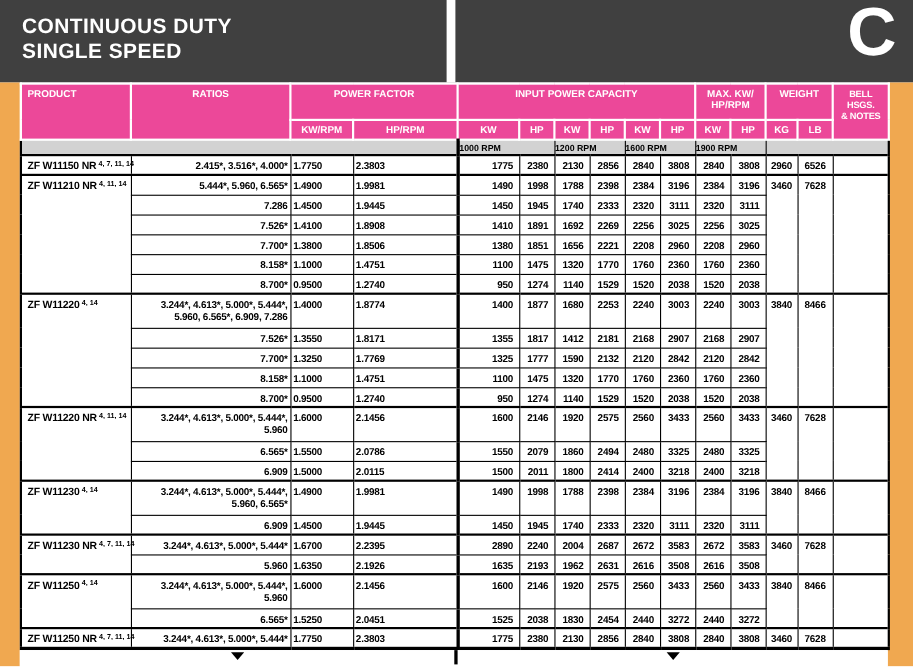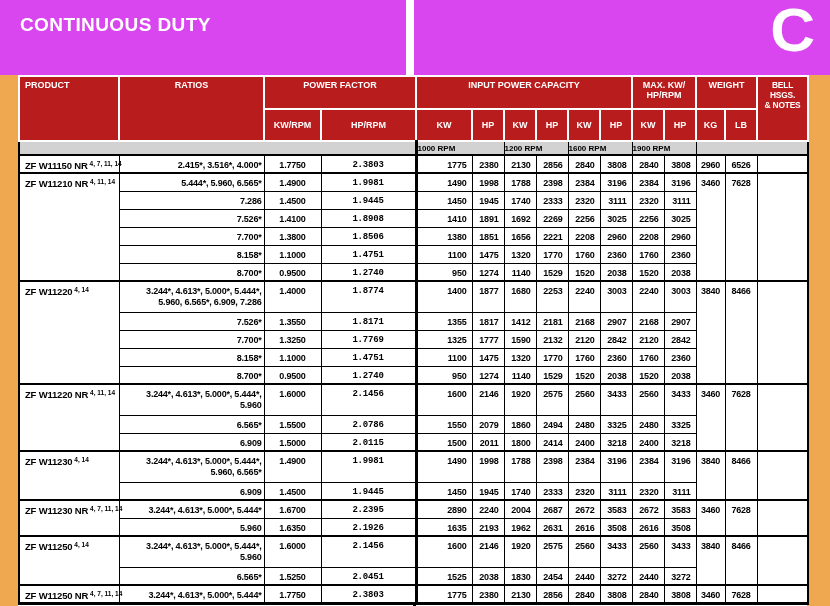--- a/index.html
+++ b/index.html
@@ -1,70 +1,71 @@
 <!DOCTYPE html>
 <html><head>
 <meta charset="utf-8">
 <style>
   html,body{margin:0;padding:0;background:#fff;}
   .page{position:relative;width:830px;height:606px;background:#ffffff;overflow:hidden;
         font-family:"Liberation Sans",sans-serif;}
   
-  .top-band{position:absolute;left:0;top:0;width:830px;height:75px;background:#d946ef;}
+  .top-band{position:absolute;left:0;top:0;width:830px;height:75px;background:#404040;}
   .strip-left{position:absolute;left:0;top:75px;width:18px;height:531px;background:#F0A850;}
   .strip-right{position:absolute;left:807px;top:75px;width:23px;height:531px;background:#F0A850;}
   .band-divider{position:absolute;left:406px;top:0;width:8px;height:75px;background:#ffffff;}
   .page-title{position:absolute;left:20px;top:13px;color:#fff;font-weight:bold;
               font-size:19px;line-height:23px;letter-spacing:.4px;}
   .section-letter{position:absolute;right:15px;top:-6px;color:#fff;font-weight:bold;font-size:62px;}
   
   .content{position:absolute;left:18px;top:75px;width:789px;}
   table{border-collapse:collapse;table-layout:fixed;width:789px;}
-  thead th{background:#b91c1c;color:#fff;border:2px solid #fff;font-weight:bold;
+  thead th{background:#ec4899;color:#fff;border:2px solid #fff;font-weight:bold;
            font-size:9px;vertical-align:top;padding:3px 1px;text-align:center;white-space:pre-line;}
   thead tr.h1{height:33px;}
-  thead tr.h2{height:32px;}
+  thead tr.h2{height:18px;}
   thead tr.h2 th{vertical-align:middle;padding:0;}
   th.al{text-align:left;padding-left:5px;}
   th.bell{font-size:8.4px;letter-spacing:-.2px;margin-top:30px;}
   thead tr.rpm-row{height:14px;}
   thead tr.rpm-row td{background:#d2d2d2;border:1px solid #000;border-top:0;color:#000;
            font-size:8px;font-weight:bold;vertical-align:middle;padding:0;}
   thead tr.rpm-row td.first{border-left:2px solid #000;border-right:3px solid #000;}
   thead tr.rpm-row td.last{border-right:2px solid #000;}
   tbody td{background:#fff;border:1px solid #000;color:#000;font-size:9px;font-weight:bold;
            letter-spacing:-.2px;vertical-align:top;padding:4px 2px 0 2px;line-height:11px;}
   tbody tr{height:18px;}
   tbody tr.tall{height:31px;}
   tbody tr.gstart td{border-top:2px solid #000;}
   tbody tr:last-child td{border-bottom:3px solid #000;}
   td.c-prod{border-left:2px solid #000;text-align:left;padding-left:5px;font-size:9.5px;white-space:nowrap;}
   td.c-ratio{text-align:right;padding-left:6px;}
-  td.c-pf{text-align:center;}
-  td.mid{border-right:3px solid #000;font-family:Liberation Mono, monospace;}
+  td.c-pf{}
+  td.mid{border-right:3px solid #000;}
   td.c-val{text-align:right;padding-right:5px;}
   td.c-wt{text-align:center;}
   td.c-note{border-right:2px solid #000;}
   .psup{font-size:6.5px;position:relative;top:-3px;margin-left:2px;letter-spacing:0;}
   
   .bottom-strip{position:relative;height:16px;background:#fff;}
   .cont-triangle{position:absolute;top:2px;width:0;height:0;
       border-left:6px solid transparent;border-right:6px solid transparent;border-top:7px solid #000;}
   .cont-triangle.t-left{left:192px;}
   .cont-triangle.t-right{left:588px;}
   .mid-line{position:absolute;left:395px;top:0;width:3px;height:13px;background:#000;}
 </style>
 </head>
 <body>
 
 <div class="page">
 
   <div class="top-band">
     <div class="page-title">
       <div>CONTINUOUS DUTY</div>
+      <div>SINGLE SPEED</div>
     </div>
     <div class="band-divider"></div>
     <div class="section-letter">C</div>
   </div>
   <div class="strip-left"></div>
   <div class="strip-right"></div>
 
   <div class="content">
     <table>
       <colgroup>

